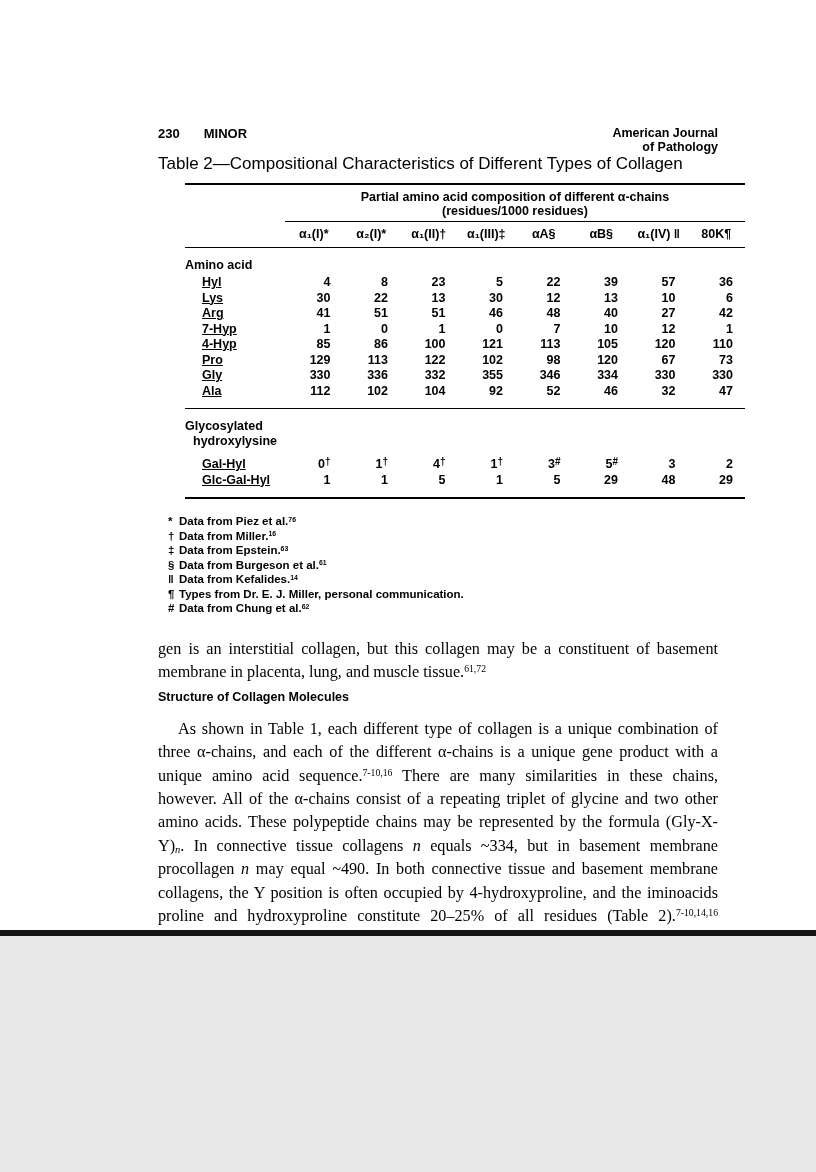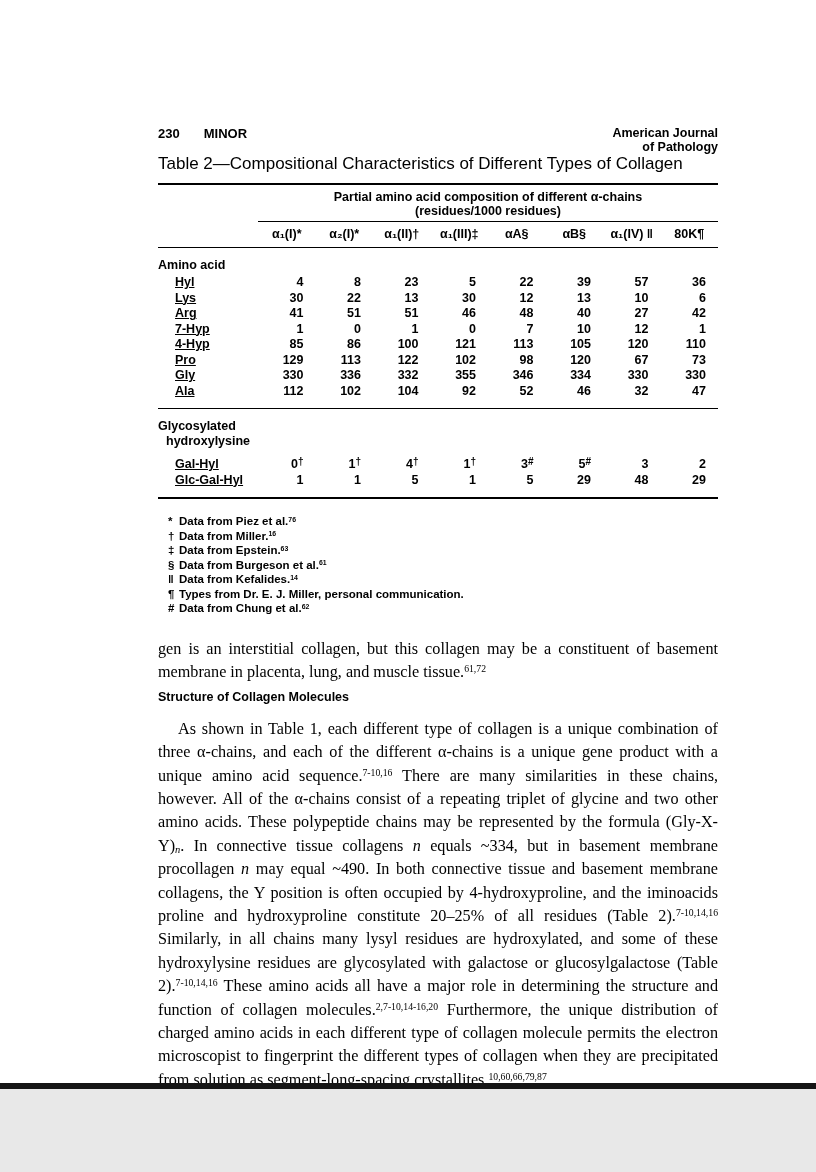--- a/index.html
+++ b/index.html
@@ -1,36 +1,36 @@
 <!DOCTYPE html>
 <html><head>
 <meta charset="utf-8">
 <style>
   html,body{margin:0;padding:0;background:#e8e8e8;}
   .page{
     position:relative;
-    width:816px;height:1089px;
+    width:816px;height:936px;
     background:#ffffff;
     box-sizing:border-box;
     padding:126px 98px 0 158px;
     font-family:"Liberation Sans","DejaVu Sans",sans-serif;
     color:#000;
     overflow:hidden;
     margin:0 auto;
   }
   
   .header{display:flex;justify-content:space-between;align-items:flex-start;font-size:13px;font-weight:700;}
   .header-left span{margin-right:24px;}
   .journal{text-align:right;line-height:14px;font-size:12.5px;}
   
   .table-title{font-size:17px;font-weight:400;}
   table.ctable{
     border-collapse:collapse;table-layout:fixed;width:560px;margin-top:9px;
     border-top:2px solid #000;border-bottom:2px solid #000;
-    font-size:12.5px;font-weight:700;
+    font-size:12.5px;font-weight:700;margin-left:27px;
   }
   .c-label{width:100px;}
   th,td{padding:0;vertical-align:top;}
   .span-head{border-bottom:1px solid #000;text-align:center;padding:5px 0 3px;line-height:14px;}
   #col-headers th{border-bottom:1px solid #000;padding:5px 0 6px;text-align:center;}
   td{line-height:15.5px;}
   td.num{text-align:right;padding-right:12px;white-space:nowrap;}
   td.row-label{text-align:left;}
   td.data-row-label{padding-left:17px;text-decoration:underline;}
   td.group-label{padding:10px 0 2px 8px;text-indent:-8px;line-height:15px;}

